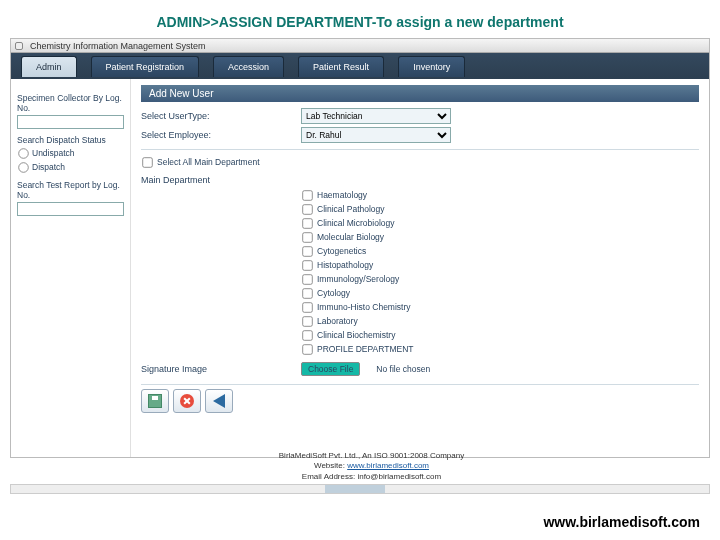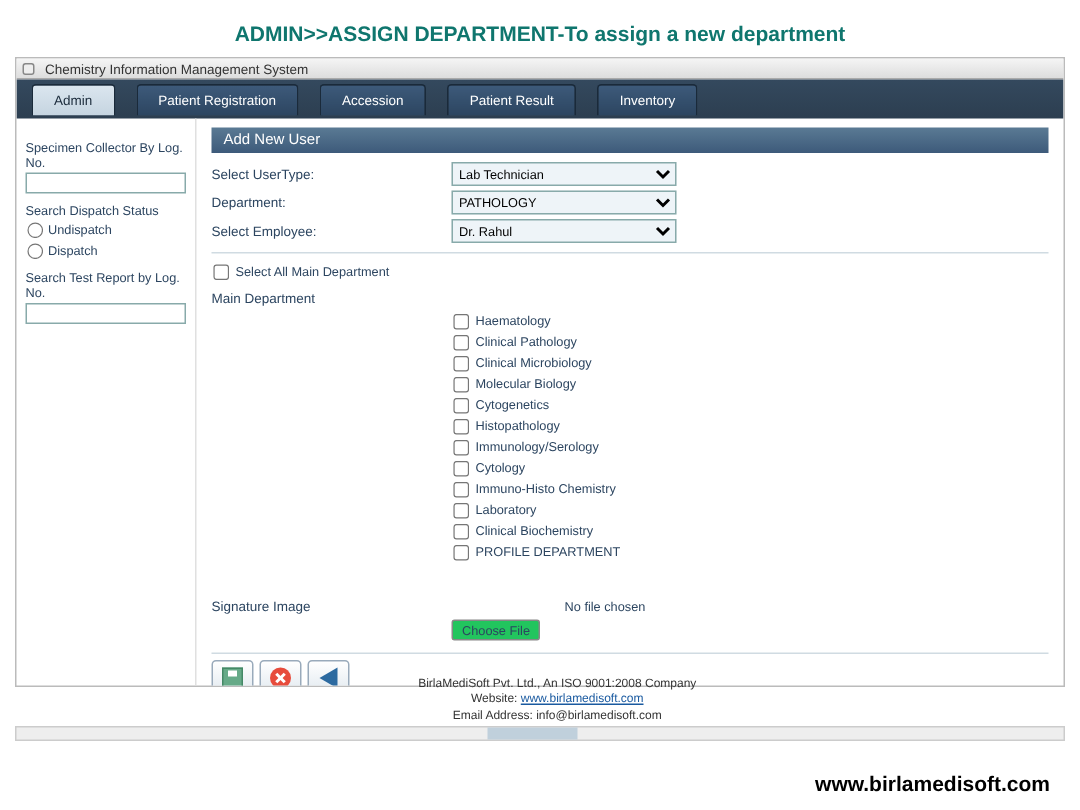--- a/index.html
+++ b/index.html
@@ -25,21 +25,21 @@
   .form-row select { width: 150px; height:16px; font-size:8.5px; border:1px solid #8aa; background:#eef4f8;}
   .hr { height:1px; background:#d0dbe2; margin:6px 0;}
   .chk-line { font-size:8.5px; margin:3px 0;}
   .chk-line input{ transform:scale(0.8); vertical-align:middle; margin-right:3px;}
   .dept-label { font-size:9px; margin:6px 0 4px;}
   .dept-list { margin-left: 160px; }
   .dept-list .d { font-size:8.5px; margin:1px 0; white-space:nowrap;}
   .dept-list .d input{ transform:scale(0.8); vertical-align:middle; margin-right:3px;}
   .sig-row { display:flex; align-items:center; margin-top:6px;}
   .sig-row .flabel{ width:160px; font-size:9px;}
-  .file-btn { font-size:8.5px; padding:1px 6px; border:1px solid #888; background:#22c55e; border-radius:2px; cursor:pointer;margin-top:32px;}
+  .file-btn { font-size:8.5px; padding:1px 6px; border:1px solid #888; background:#14b8a6; border-radius:2px; cursor:pointer;}
   .file-txt { font-size:8.5px; margin-left:16px;}
   .action-bar { display:flex; gap:4px; margin-top:8px; padding:4px 0; border-top:1px solid #d0dbe2;}
   .ico-btn { width:28px; height:24px; border:1px solid #9ab; background:linear-gradient(#fff,#e0e8ef); border-radius:3px; display:flex; align-items:center; justify-content:center; cursor:pointer;}
   .save-icon{ width:14px;height:14px; background:#6a8; border:1px solid #486; position:relative;}
   .save-icon:after{content:"";position:absolute;top:1px;left:3px;width:6px;height:4px;background:#fff;}
   .del-icon{ width:14px;height:14px; border-radius:50%; background:#e74c3c; position:relative;}
   .del-icon:before,.del-icon:after{content:"";position:absolute;top:6px;left:3px;width:8px;height:2px;background:#fff;}
   .del-icon:before{transform:rotate(45deg);} .del-icon:after{transform:rotate(-45deg);}
   .back-icon{ width:0;height:0;border-top:7px solid transparent;border-bottom:7px solid transparent;border-right:12px solid #2c6aa0;}
   .footer-text { position:absolute; bottom:58px; left:0; right:0; text-align:center; font-size:8px; color:#333; line-height:1.3;padding-left:23px;}
@@ -75,24 +75,20 @@
         <label><input type="radio" name="d" style=""><span>Dispatch</span></label>
       </div>
       <div class="label">Search Test Report by Log. No.</div>
       <input type="text" style="">
     </div>
     <div class="main">
       <div class="section-title">Add New User</div>
       <div class="form-row">
         <div class="flabel">Select UserType:</div>
         <select><option>Lab Technician</option></select>
-      </div>
-      <div class="form-row">
-        <div class="flabel">Department:</div>
-        <select><option>PATHOLOGY</option></select>
       </div>
       <div class="form-row">
         <div class="flabel">Select Employee:</div>
         <select><option>Dr. Rahul</option></select>
       </div>
       <div class="hr"></div>
       <div class="chk-line"><input type="checkbox" style=""><span>Select All Main Department</span></div>
       <div class="dept-label">Main Department</div>
       <div class="dept-list" id="dept-list">
           <div class="d"><input type="checkbox" style=""><span>Haematology</span></div>

